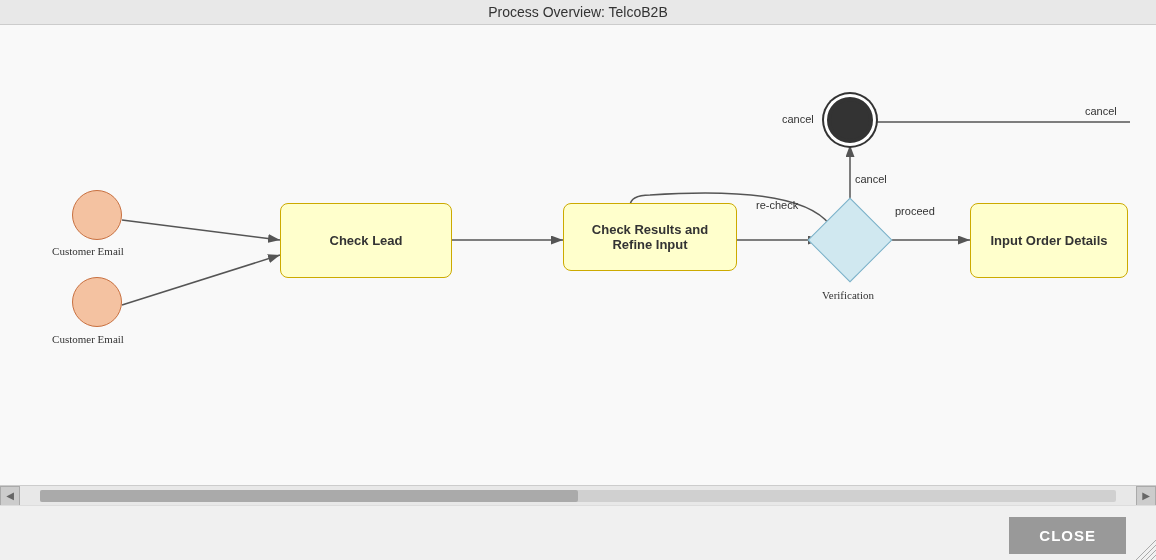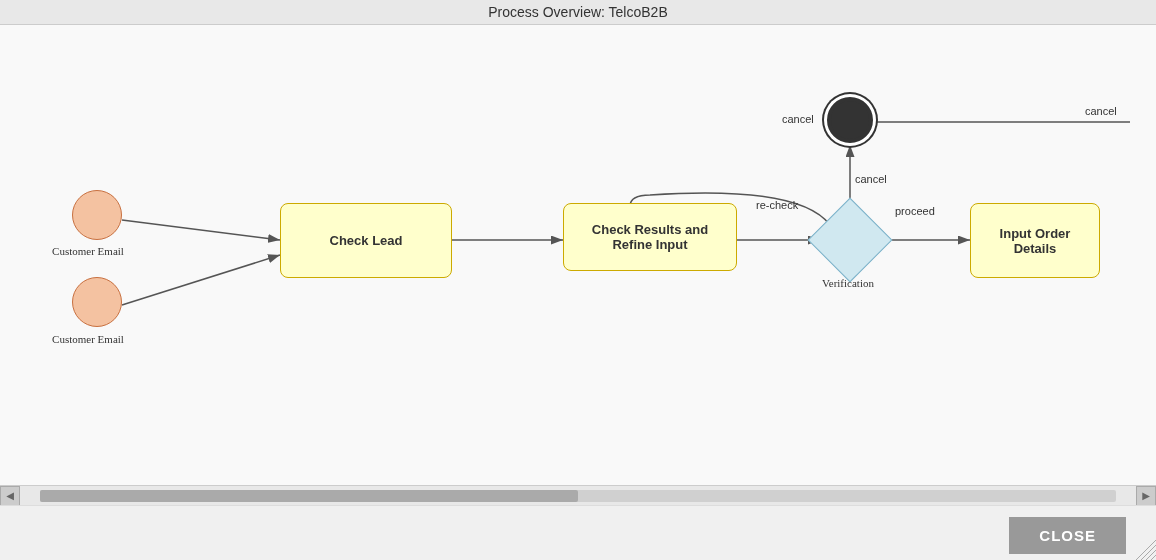--- a/index.html
+++ b/index.html
@@ -213,23 +213,23 @@
 
     <div class="task-box" style="left: 280px; top: 178px; width: 172px; height: 75px;">
       <span>Check Lead</span>
     </div>
 
     <div class="task-box" style="left: 563px; top: 178px; width: 174px; height: 68px;">
       <span>Check Results and Refine Input</span>
     </div>
 
     <div class="diamond-node" style="left: 820px; top: 185px;"></div>
-    <div class="node-label" style="left: 808px; top: 252px; width: 80px;">Verification</div>
-
-    <div class="task-box" style="left: 970px; top: 178px; width: 130px; height: 75px;">
+    <div class="node-label" style="left: 808px; top: 264px; width: 80px;">Verification</div>
+
+    <div class="task-box" style="left: 970px; top: 178px; width: 158px; height: 75px;">
       <span>Input Order Details</span>
     </div>
 
     <div class="end-node" style="left: 827px; top: 72px;"></div>
 
     <div class="arrow-label" style="left: 1085px; top: 80px;">cancel</div>
     <div class="arrow-label" style="left: 782px; top: 88px;">cancel</div>
     <div class="arrow-label" style="left: 855px; top: 148px;">cancel</div>
     <div class="arrow-label" style="left: 756px; top: 154px; margin-top: 20px;">re-check</div>
     <div class="arrow-label" style="left: 895px; top: 180px;">proceed</div>

